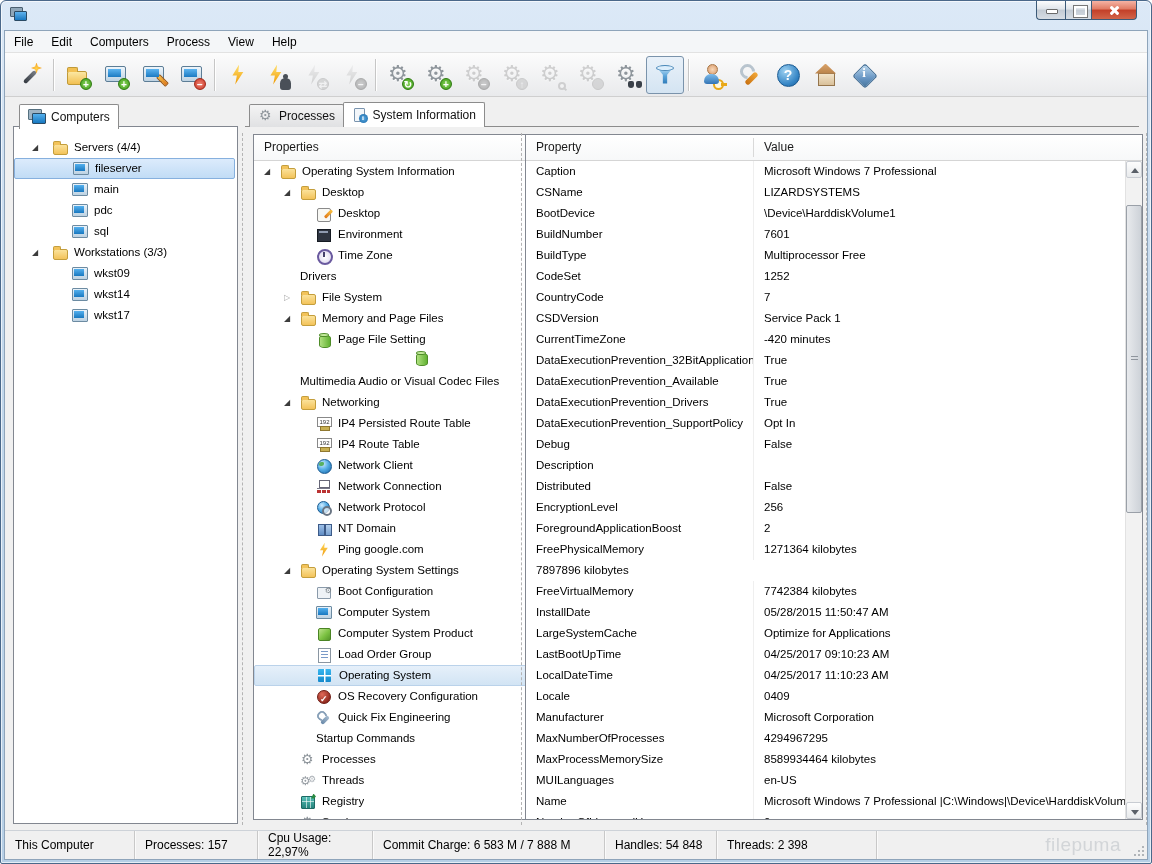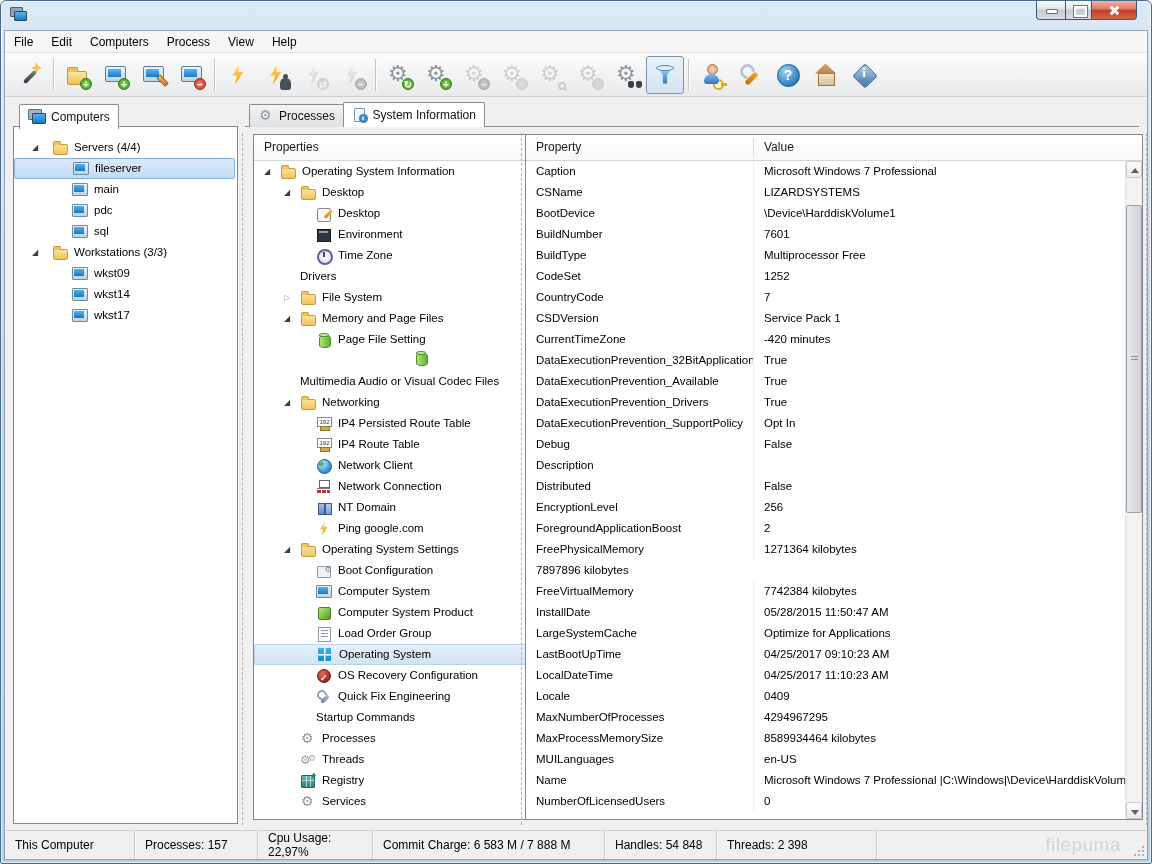--- a/index.html
+++ b/index.html
@@ -416,20 +416,24 @@
             </div>
             <div class="trow" style="padding-left: 62px;">
               <span class="ic i-globe"></span>
               <span class="tlabel">Network Client</span>
             </div>
             <div class="trow" style="padding-left: 62px;">
               <span class="ic i-netconn"></span>
               <span class="tlabel">Network Connection</span>
             </div>
             <div class="trow" style="padding-left: 62px;">
+              <span class="ic i-globesearch"></span>
+              <span class="tlabel">Network Protocol</span>
+            </div>
+            <div class="trow" style="padding-left: 62px;">
               <span class="ic i-books"></span>
               <span class="tlabel">NT Domain</span>
             </div>
             <div class="trow" style="padding-left: 62px;">
               <span class="ic i-bolt16"></span>
               <span class="tlabel">Ping google.com</span>
             </div>
             <div class="trow" style="padding-left: 28px;">
               <span class="exp e-open" style="width: 18px;">◢</span>
               <span class="ic i-folder"></span>
@@ -596,20 +600,24 @@
               <div class="td c1">LastBootUpTime</div>
               <div class="td c2">04/25/2017 09:10:23 AM</div>
             </div>
             <div class="trw">
               <div class="td c1">LocalDateTime</div>
               <div class="td c2">04/25/2017 11:10:23 AM</div>
             </div>
             <div class="trw">
               <div class="td c1">Locale</div>
               <div class="td c2">0409</div>
+            </div>
+            <div class="trw">
+              <div class="td c1">Manufacturer</div>
+              <div class="td c2">Microsoft Corporation</div>
             </div>
             <div class="trw">
               <div class="td c1">MaxNumberOfProcesses</div>
               <div class="td c2">4294967295</div>
             </div>
             <div class="trw">
               <div class="td c1">MaxProcessMemorySize</div>
               <div class="td c2">8589934464 kilobytes</div>
             </div>
             <div class="trw">

